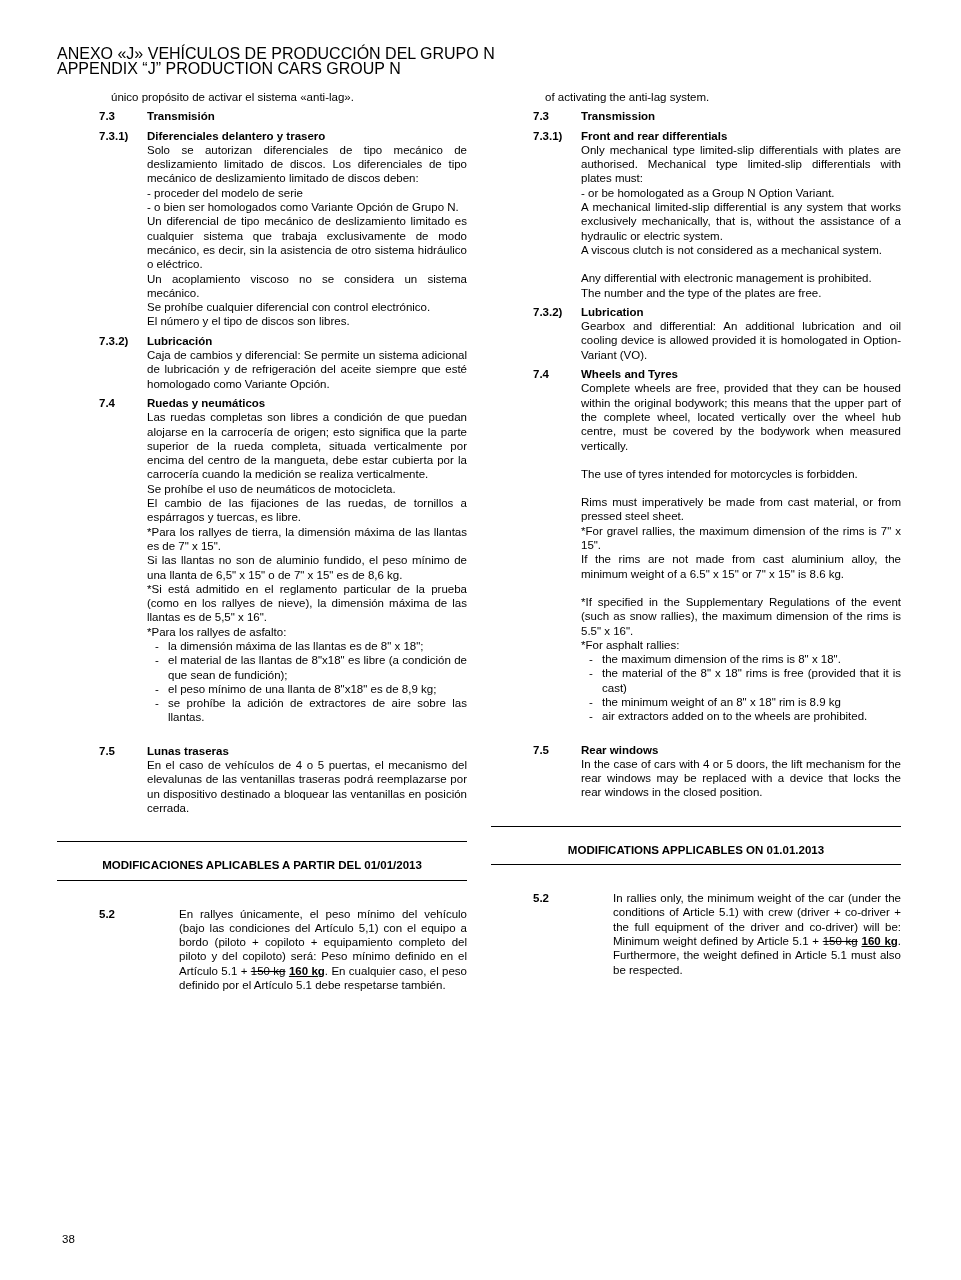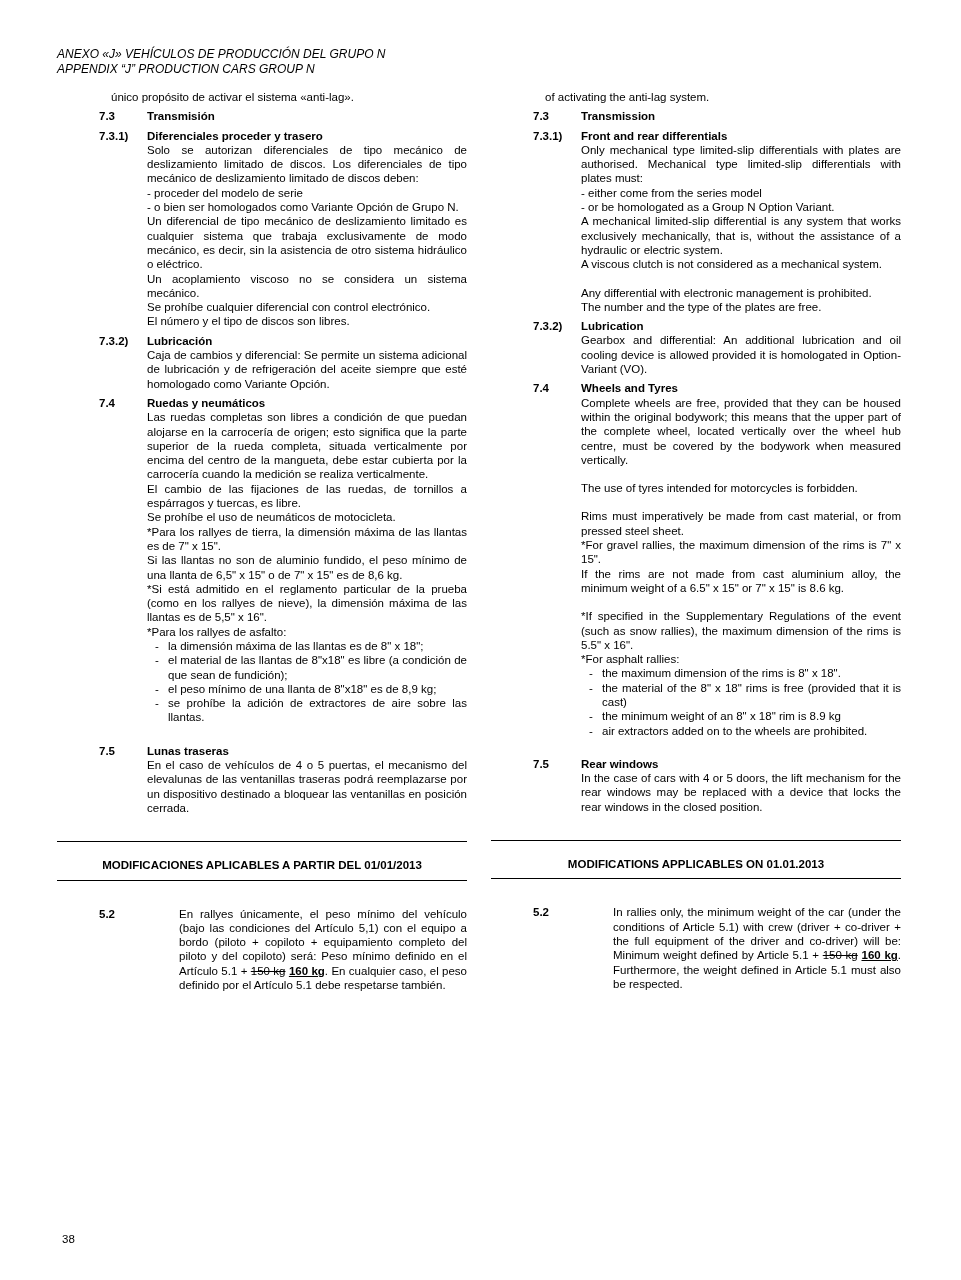--- a/index.html
+++ b/index.html
@@ -6,21 +6,21 @@
   body {
     width: 961px; height: 1280px;
     background: #ffffff;
     color: #000;
     font-family: "Liberation Sans", sans-serif;
     position: relative;
     overflow: hidden;
   }
   .page-header {
     position: absolute; left: 57px; top: 47px;
-    font-size: 12px; font-style: italic; line-height: 14.5px;
+    font-size: 16px; line-height: 14.5px;
   }
   .columns {
     position: absolute; left: 57px; top: 90px; width: 844px;
     display: flex; gap: 24px;
   }
   .col { width: 410px; font-size: 11.5px; line-height: 14.3px; }
   .intro { margin-left: 54px; text-align: justify; }
   .section { display: flex; margin-top: 5px; }
   .sec-num { width: 48px; flex-shrink: 0; font-weight: bold; margin-left: 42px; }
   .sec-body { flex: 1; min-width: 0; }
@@ -55,21 +55,21 @@
     <div>
         <div class="section">
           <div class="sec-num">7.3</div>
           <div class="sec-body">
             <div class="sec-title">Transmisión</div>
           </div>
         </div>
         <div class="section">
           <div class="sec-num">7.3.1)</div>
           <div class="sec-body">
-            <div class="sec-title">Diferenciales proceder y trasero</div>
+            <div class="sec-title">Diferenciales delantero y trasero</div>
             <div class="para">Solo se autorizan diferenciales de tipo mecánico de deslizamiento limitado de discos. Los diferenciales de tipo mecánico de deslizamiento limitado de discos deben:</div>
             <div class="para">- proceder del modelo de serie</div>
             <div class="para">- o bien ser homologados como Variante Opción de Grupo N.</div>
             <div class="para">Un diferencial de tipo mecánico de deslizamiento limitado es cualquier sistema que trabaja exclusivamente de modo mecánico, es decir, sin la asistencia de otro sistema hidráulico o eléctrico.</div>
             <div class="para">Un acoplamiento viscoso no se considera un sistema mecánico.</div>
             <div class="para">Se prohíbe cualquier diferencial con control electrónico.</div>
             <div class="para">El número y el tipo de discos son libres.</div>
           </div>
         </div>
         <div class="section">
@@ -77,22 +77,22 @@
           <div class="sec-body">
             <div class="sec-title">Lubricación</div>
             <div class="para">Caja de cambios y diferencial: Se permite un sistema adicional de lubricación y de refrigeración del aceite siempre que esté homologado como Variante Opción.</div>
           </div>
         </div>
         <div class="section">
           <div class="sec-num">7.4</div>
           <div class="sec-body">
             <div class="sec-title">Ruedas y neumáticos</div>
             <div class="para">Las ruedas completas son libres a condición de que puedan alojarse en la carrocería de origen; esto significa que la parte superior de la rueda completa, situada verticalmente por encima del centro de la mangueta, debe estar cubierta por la carrocería cuando la medición se realiza verticalmente.</div>
+            <div class="para">Se prohíbe el uso de neumáticos de motocicleta.</div>
             <div class="para">El cambio de las fijaciones de las ruedas, de tornillos a espárragos y tuercas, es libre.</div>
-            <div class="para">Se prohíbe el uso de neumáticos de motocicleta.</div>
             <div class="para">*Para los rallyes de tierra, la dimensión máxima de las llantas es de 7" x 15".</div>
             <div class="para">Si las llantas no son de aluminio fundido, el peso mínimo de una llanta de 6,5" x 15" o de 7" x 15" es de 8,6 kg.</div>
             <div class="para">*Si está admitido en el reglamento particular de la prueba (como en los rallyes de nieve), la dimensión máxima de las llantas es de 5,5" x 16".</div>
             <div class="para">*Para los rallyes de asfalto:</div>
             <div class="hang">
               <span class="dash">-</span>
               <span class="li-text">la dimensión máxima de las llantas es de 8" x 18";</span>
             </div>
             <div class="hang">
               <span class="dash">-</span>
@@ -134,21 +134,20 @@
           <div class="sec-num">7.3</div>
           <div class="sec-body">
             <div class="sec-title">Transmission</div>
           </div>
         </div>
         <div class="section">
           <div class="sec-num">7.3.1)</div>
           <div class="sec-body">
             <div class="sec-title">Front and rear differentials</div>
             <div class="para">Only mechanical type limited-slip differentials with plates are authorised. Mechanical type limited-slip differentials with plates must:</div>
-            <div class="para">- either come from the series model</div>
             <div class="para">- or be homologated as a Group N Option Variant.</div>
             <div class="para">A mechanical limited-slip differential is any system that works exclusively mechanically, that is, without the assistance of a hydraulic or electric system.</div>
             <div class="para">A viscous clutch is not considered as a mechanical system.</div>
             <div class="gap"></div>
             <div class="para">Any differential with electronic management is prohibited.</div>
             <div class="para">The number and the type of the plates are free.</div>
           </div>
         </div>
         <div class="section">
           <div class="sec-num">7.3.2)</div>

